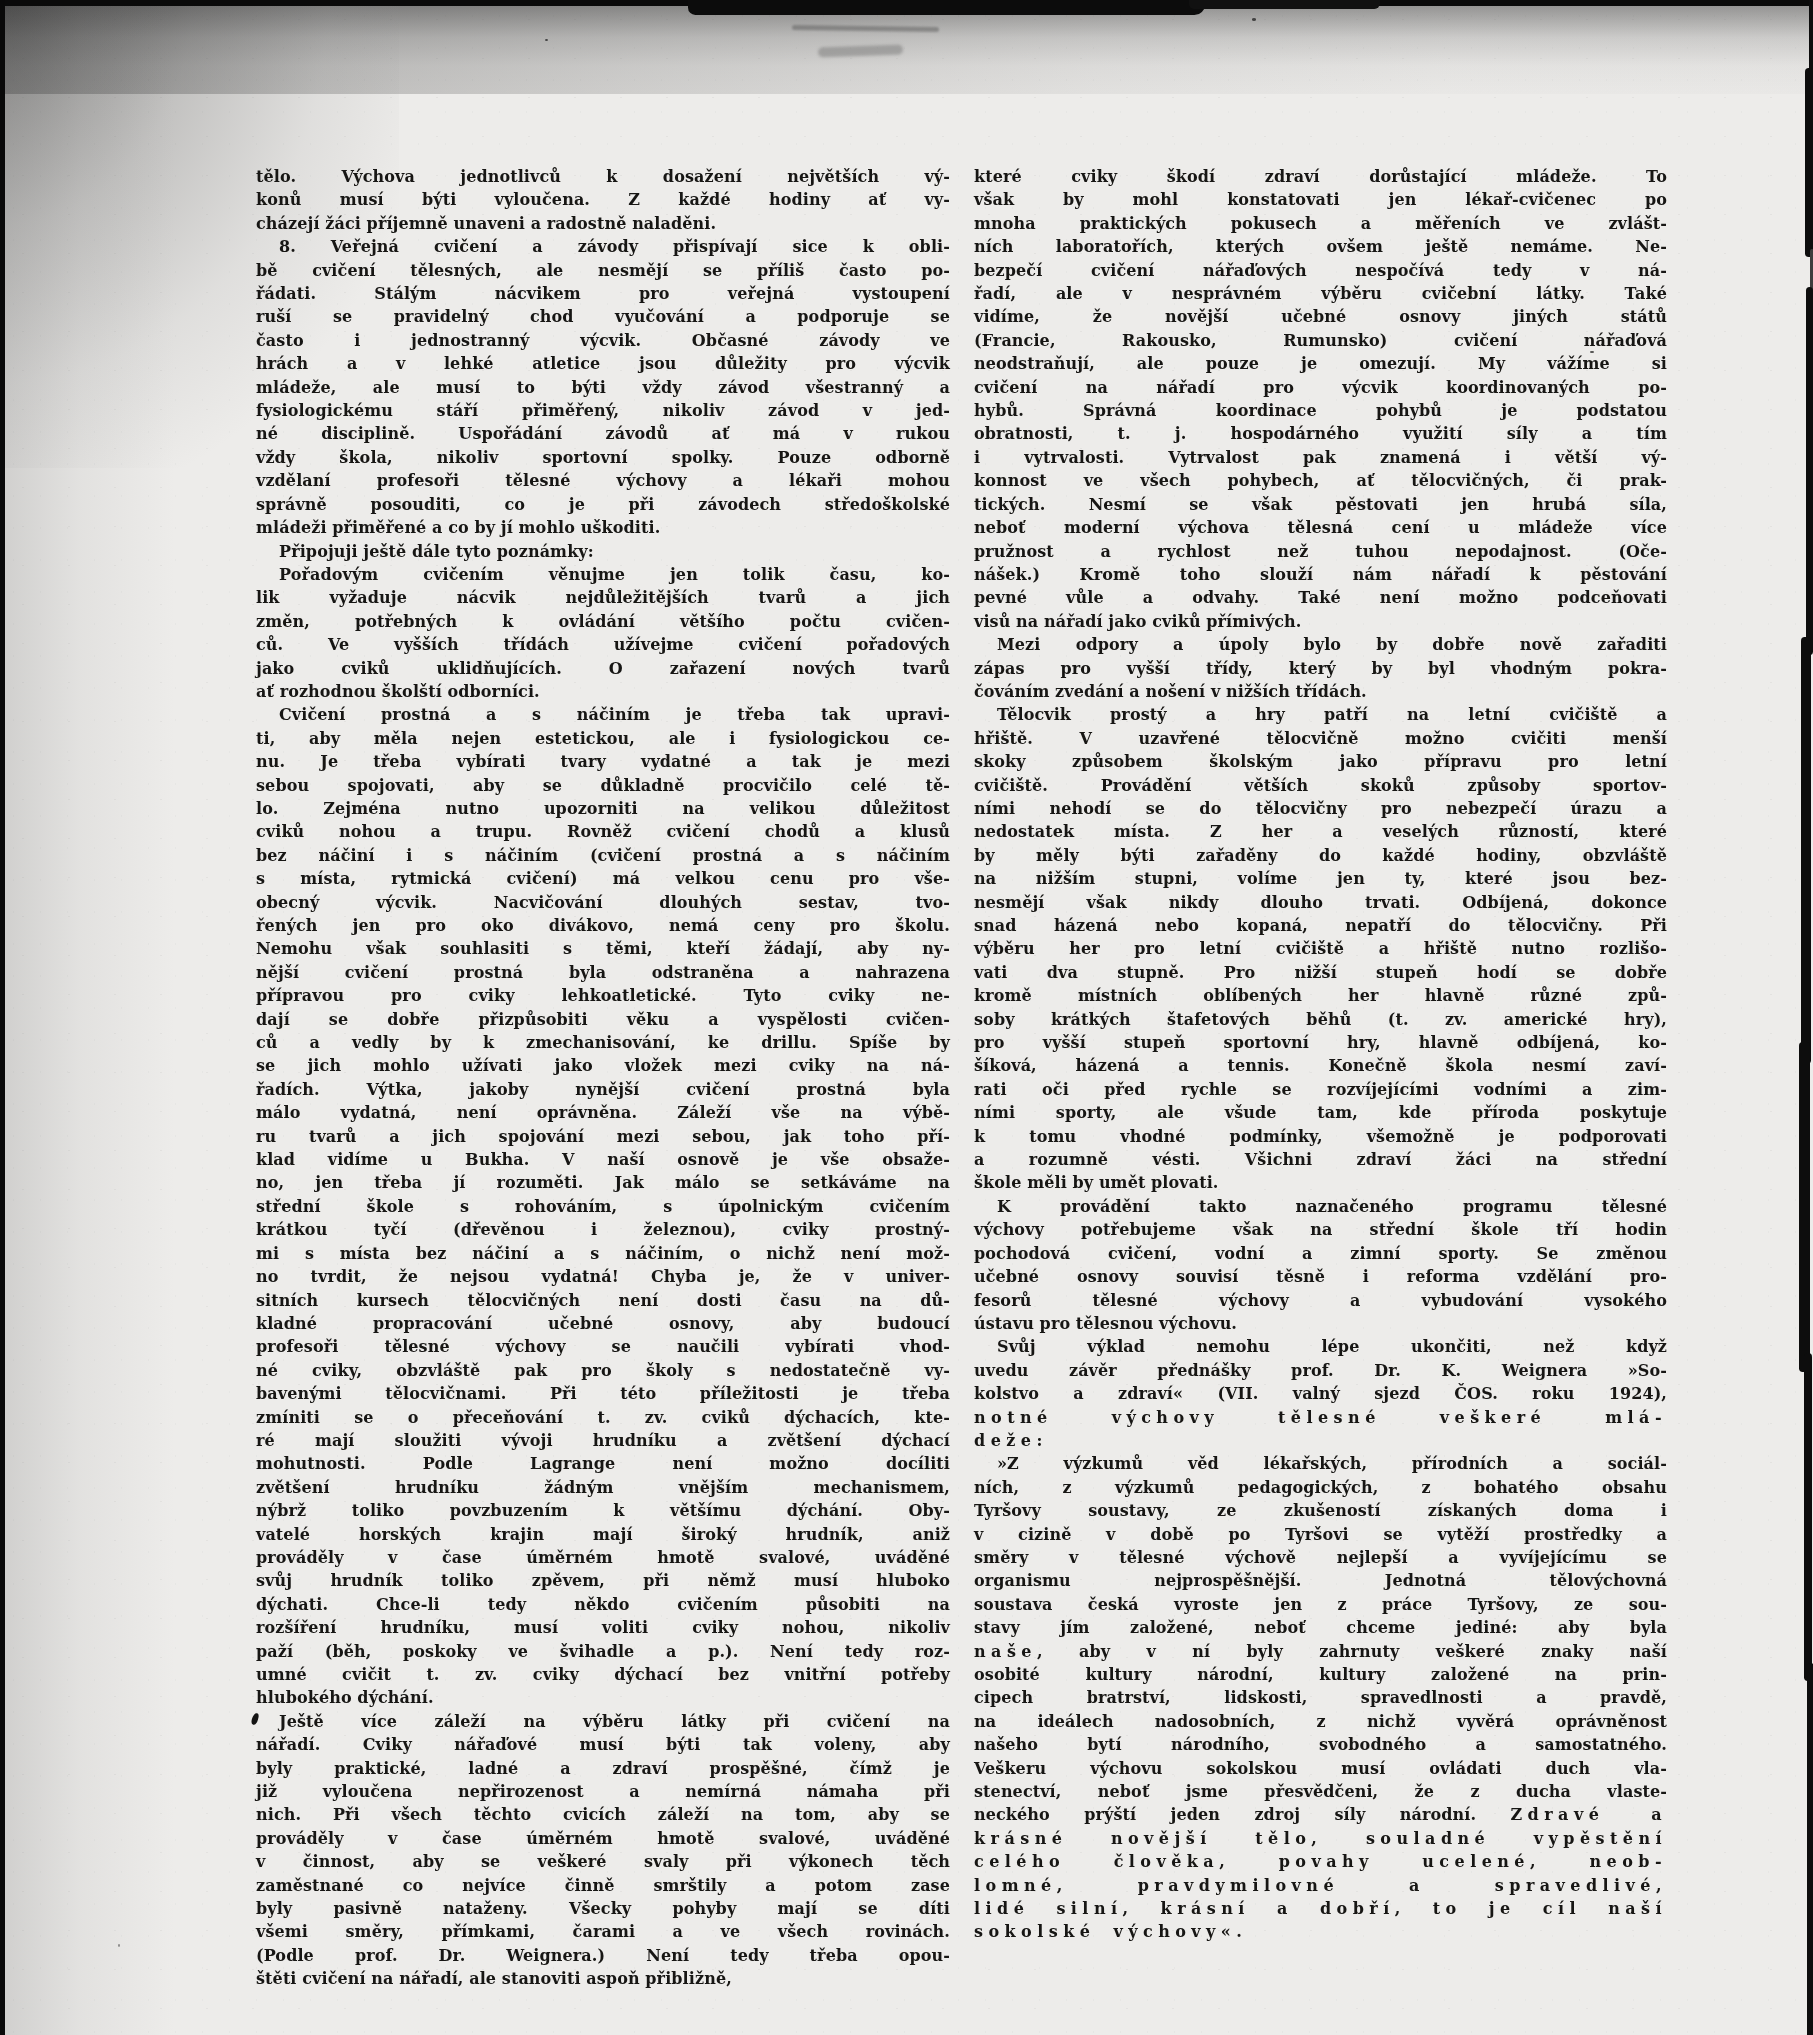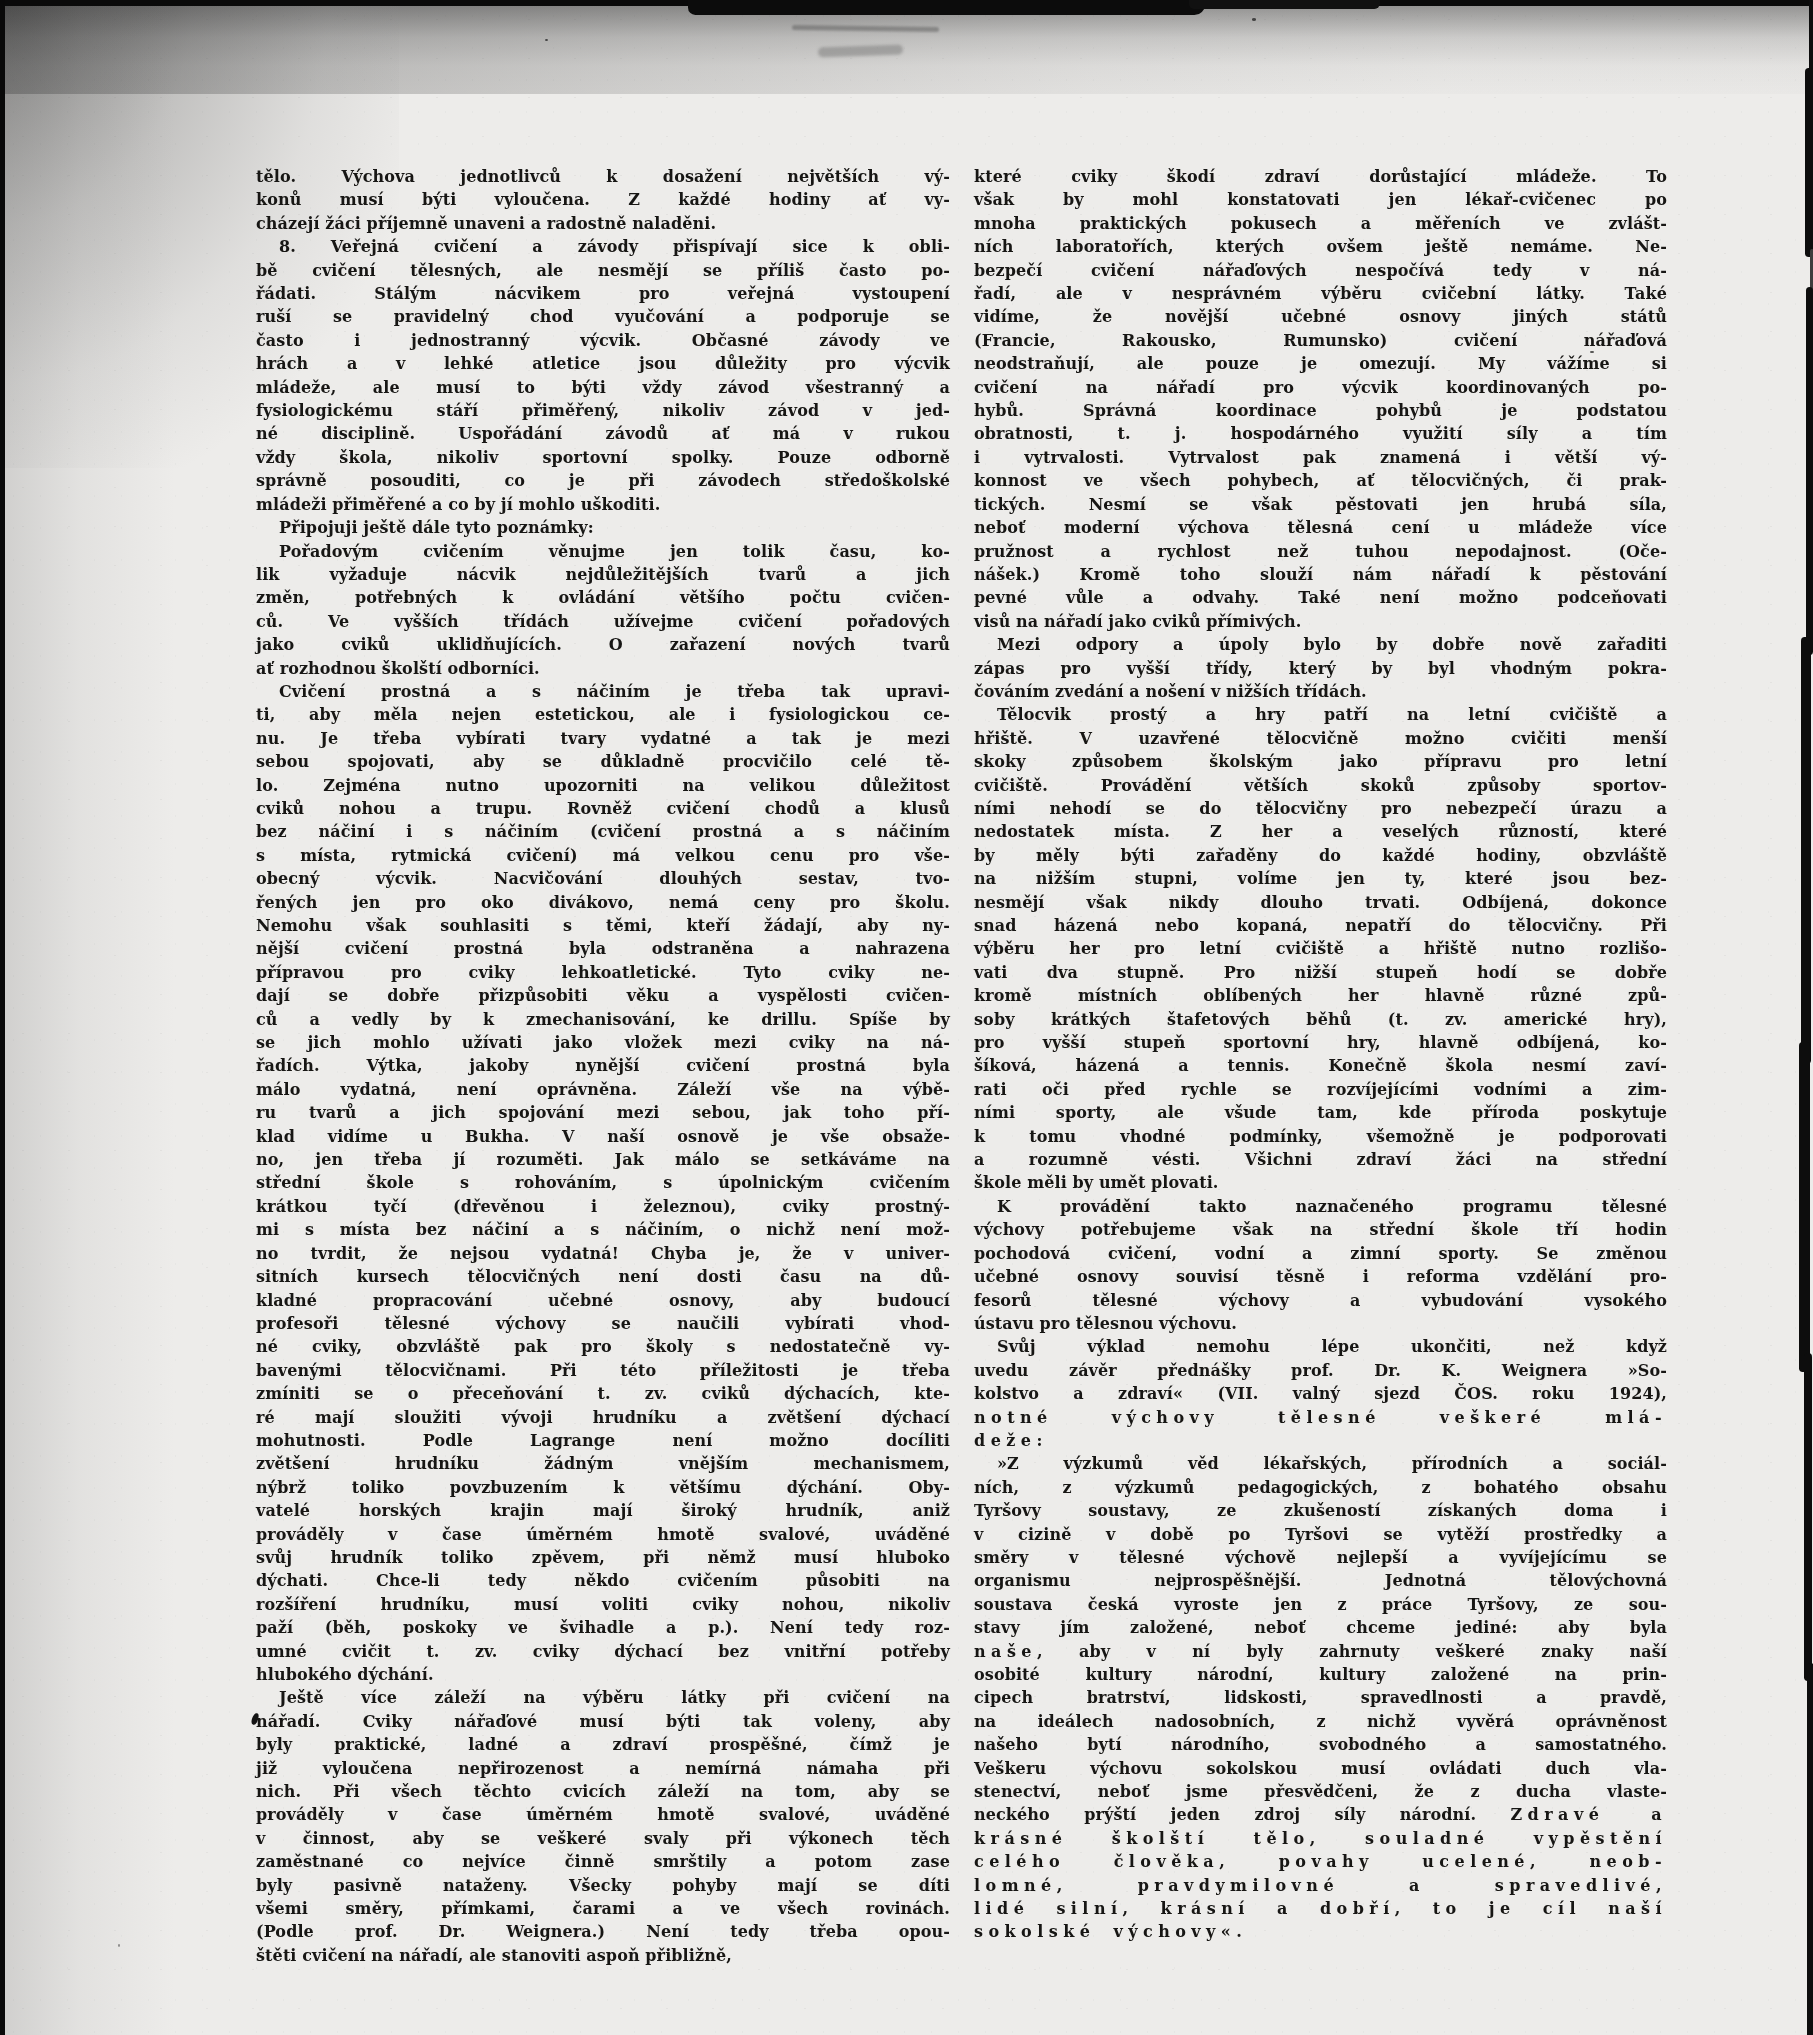--- a/index.html
+++ b/index.html
@@ -109,20 +109,21 @@
       <div class="line just ind"><span>8. Veřejná cvičení a závody přispívají sice k obli-</span></div>
       <div class="line just"><span>bě cvičení tělesných, ale nesmějí se příliš často po-</span></div>
       <div class="line just"><span>řádati. Stálým nácvikem pro veřejná vystoupení</span></div>
       <div class="line just"><span>ruší se pravidelný chod vyučování a podporuje se</span></div>
       <div class="line just"><span>často i jednostranný výcvik. Občasné závody ve</span></div>
       <div class="line just"><span>hrách a v lehké atletice jsou důležity pro výcvik</span></div>
       <div class="line just"><span>mládeže, ale musí to býti vždy závod všestranný a</span></div>
       <div class="line just"><span>fysiologickému stáří přiměřený, nikoliv závod v jed-</span></div>
       <div class="line just"><span>né disciplině. Uspořádání závodů ať má v rukou</span></div>
       <div class="line just"><span>vždy škola, nikoliv sportovní spolky. Pouze odborně</span></div>
+      <div class="line just"><span>vzdělaní profesoři tělesné výchovy a lékaři mohou</span></div>
       <div class="line just"><span>správně posouditi, co je při závodech středoškolské</span></div>
       <div class="line"><span>mládeži přiměřené a co by jí mohlo uškoditi.</span></div>
       <div class="line ind"><span>Připojuji ještě dále tyto poznámky:</span></div>
       <div class="line just ind"><span>Pořadovým cvičením věnujme jen tolik času, ko-</span></div>
       <div class="line just"><span>lik vyžaduje nácvik nejdůležitějších tvarů a jich</span></div>
       <div class="line just"><span>změn, potřebných k ovládání většího počtu cvičen-</span></div>
       <div class="line just"><span>ců. Ve vyšších třídách užívejme cvičení pořadových</span></div>
       <div class="line just"><span>jako cviků uklidňujících. O zařazení nových tvarů</span></div>
       <div class="line"><span>ať rozhodnou školští odborníci.</span></div>
       <div class="line just ind"><span>Cvičení prostná a s náčiním je třeba tak upravi-</span></div>
@@ -246,21 +247,21 @@
       <div class="line just"><span>soustava česká vyroste jen z práce Tyršovy, ze sou-</span></div>
       <div class="line just"><span>stavy jím založené, neboť chceme jediné: aby byla</span></div>
       <div class="line just"><span class="sp">naše</span><span>, aby v ní byly zahrnuty veškeré znaky naší</span></div>
       <div class="line just"><span>osobité kultury národní, kultury založené na prin-</span></div>
       <div class="line just"><span>cipech bratrství, lidskosti, spravedlnosti a pravdě,</span></div>
       <div class="line just"><span>na ideálech nadosobních, z nichž vyvěrá oprávněnost</span></div>
       <div class="line just"><span>našeho bytí národního, svobodného a samostatného.</span></div>
       <div class="line just"><span>Veškeru výchovu sokolskou musí ovládati duch vla-</span></div>
       <div class="line just"><span>stenectví, neboť jsme přesvědčeni, že z ducha vlaste-</span></div>
       <div class="line just"><span>neckého prýští jeden zdroj síly národní. </span><span class="sp">Zdravé a</span></div>
-      <div class="line just"><span class="sp">krásné školští tělo, souladné vypěstění</span></div>
+      <div class="line just"><span class="sp">krásné novější tělo, souladné vypěstění</span></div>
       <div class="line just"><span class="sp">celého člověka, povahy ucelené, neob-</span></div>
       <div class="line just"><span class="sp">lomné, pravdymilovné a spravedlivé,</span></div>
       <div class="line just"><span class="sp">lidé silní, krásní a dobří, to je cíl naší</span></div>
       <div class="line"><span class="sp">sokolské výchovy«.</span></div>
     </div>
 
 </div>
 
 
 </body></html>

